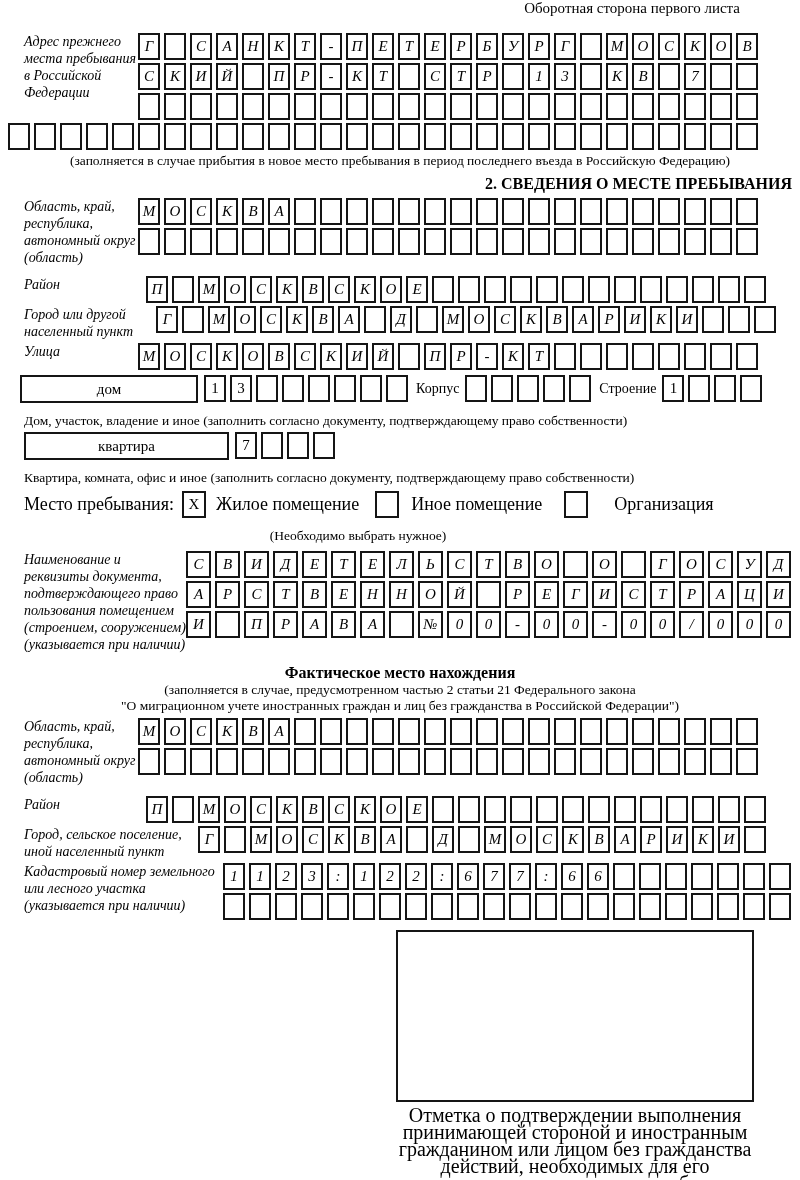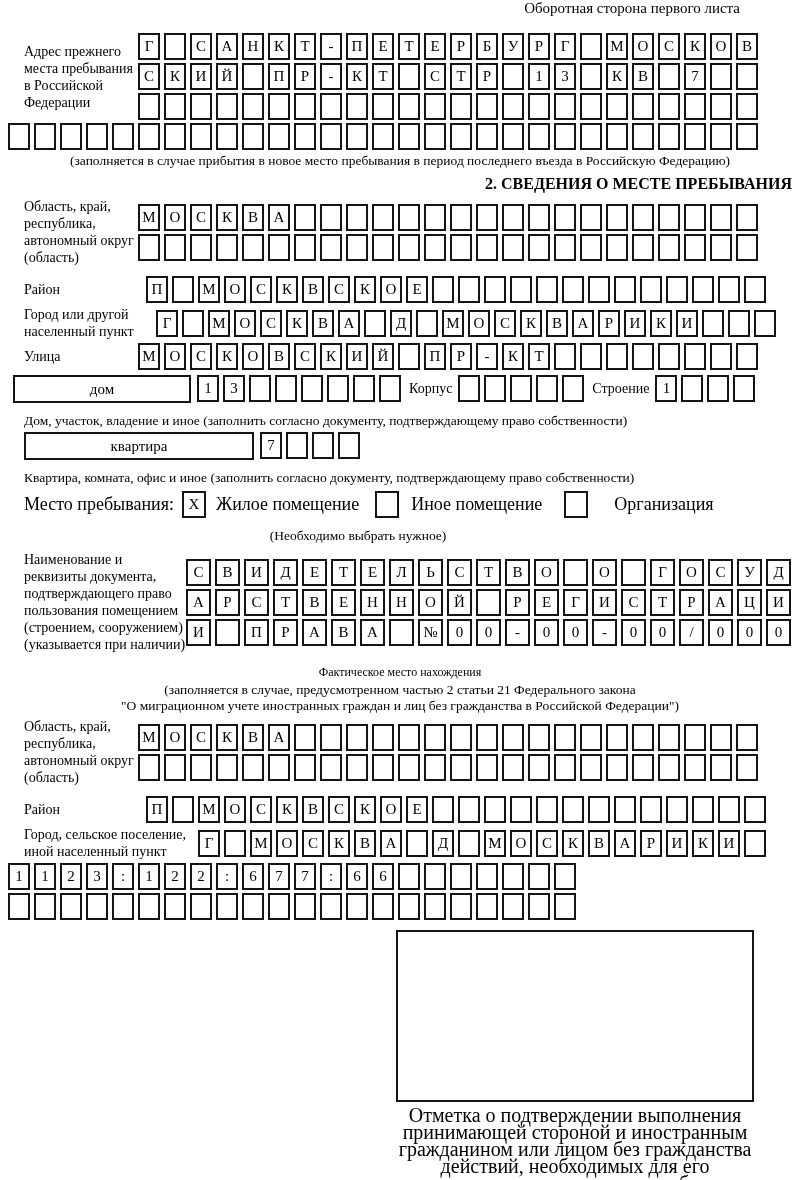--- a/index.html
+++ b/index.html
@@ -5,21 +5,21 @@
   html,body{margin:0;padding:0;}
   body{
     width:800px;height:1180px;
     box-sizing:border-box;
     padding:0 8px;
     background:#ffffff;color:#000;
     font-family:"Liberation Serif", serif;
     overflow:hidden;
   }
   .header-note{text-align:right;padding-right:52px;font-size:15px;}
-  .form-row{display:flex;align-items:center;}
+  .form-row{display:flex;align-items:flex-start;font-style:italic;}
   .rows{display:flex;flex-direction:column;gap:3px;}
   .lbl{font-size:14px;line-height:17px;padding-left:16px;box-sizing:border-box;flex-shrink:0;}
   .lbl-130{flex:0 0 130px;}
   .lbl-148{flex:0 0 148px;}
   .lbl-178{flex:0 0 178px;}
   .lbl-190{flex:0 0 190px;}
   .lbl-215{flex:0 0 215px;}
   .cells{display:flex;gap:4px;}
   .cell{
     flex:0 0 22px;height:27px;border:2px solid #151515;box-sizing:border-box;
@@ -32,32 +32,32 @@
   .mt10{margin-top:10px;}.mt16{margin-top:16px;}
   .note{font-size:13.5px;line-height:16px;}
   .note.center{text-align:center;}
   .note.left{padding-left:16px;}
   .section-title{margin-top:5px;text-align:right;font-weight:bold;font-size:16px;line-height:19px;}
   .label-box{
     height:28px;border:2px solid #151515;box-sizing:border-box;
     display:flex;align-items:center;justify-content:center;
     font-size:15px;flex-shrink:0;
   }
-  .box-dom{width:178px;margin-left:5px;}
-  .box-kv{width:230px;margin-left:16px;}
+  .box-dom{width:178px;margin-left:12px;}
+  .box-kv{width:205px;margin-left:16px;}
   .inline-lbl{font-size:14px;line-height:28px;white-space:nowrap;}
   .hrow{display:flex;align-items:flex-start;}
   .checkbox{
     width:24px;height:27px;border:2px solid #151515;box-sizing:border-box;
     display:flex;align-items:center;justify-content:center;font-size:15px;flex-shrink:0;
   }
   .stay-row{display:flex;align-items:center;margin-left:16px;}
   .stay-row .t{font-size:18px;white-space:nowrap;}
   .sub-note{width:700px;text-align:center;font-size:13.5px;line-height:16px;}
-  .actual-title{text-align:center;font-weight:normal;font-size:12px;line-height:19px;}
+  .actual-title{text-align:center;font-weight:bold;font-size:16px;line-height:19px;}
   .stamp-box{margin-left:388px;width:358px;height:172px;border:2px solid #151515;box-sizing:border-box;background:#fff;}
   .stamp-caption{margin-left:383px;width:368px;text-align:center;font-size:20px;line-height:17px;}
   .gap6{width:6px;flex-shrink:0;}.gap8{width:8px;flex-shrink:0;}
   .gap10{width:10px;flex-shrink:0;}.gap12{width:12px;flex-shrink:0;}
   .gap16{width:16px;flex-shrink:0;}.gap22{width:22px;flex-shrink:0;}.gap26{width:26px;flex-shrink:0;}
 </style>
 </head>
 <body>
 
 <div class="header-note">Оборотная сторона первого листа</div>
@@ -581,20 +581,21 @@
       <span class="cell">А</span>
       <span class="cell">Р</span>
       <span class="cell">И</span>
       <span class="cell">К</span>
       <span class="cell">И</span>
       <span class="cell"></span>
     </div>
 </div>
 
 <div class="form-row mt3">
+  <div class="lbl lbl-215">Кадастровый номер земельного или лесного участка (указывается при наличии)</div>
   <div class="rows">
     <div class="cells">
         <span class="cell">1</span>
         <span class="cell">1</span>
         <span class="cell">2</span>
         <span class="cell">3</span>
         <span class="cell">:</span>
         <span class="cell">1</span>
         <span class="cell">2</span>
         <span class="cell">2</span>

